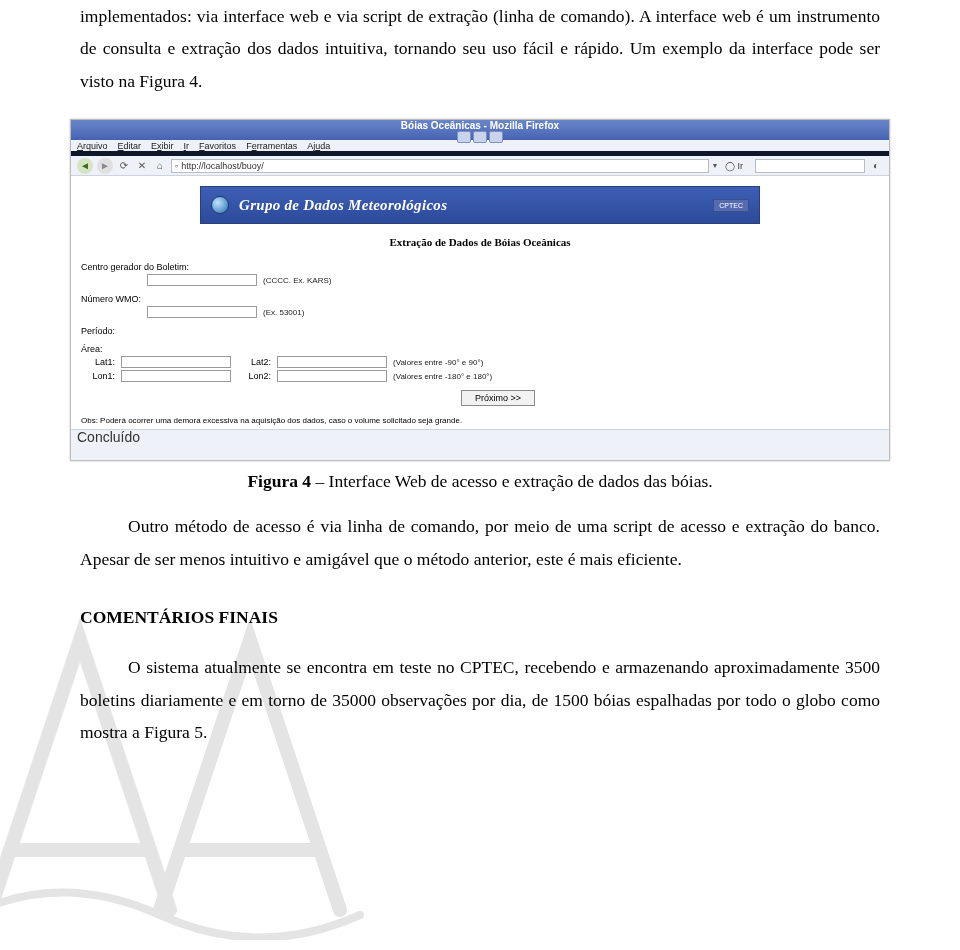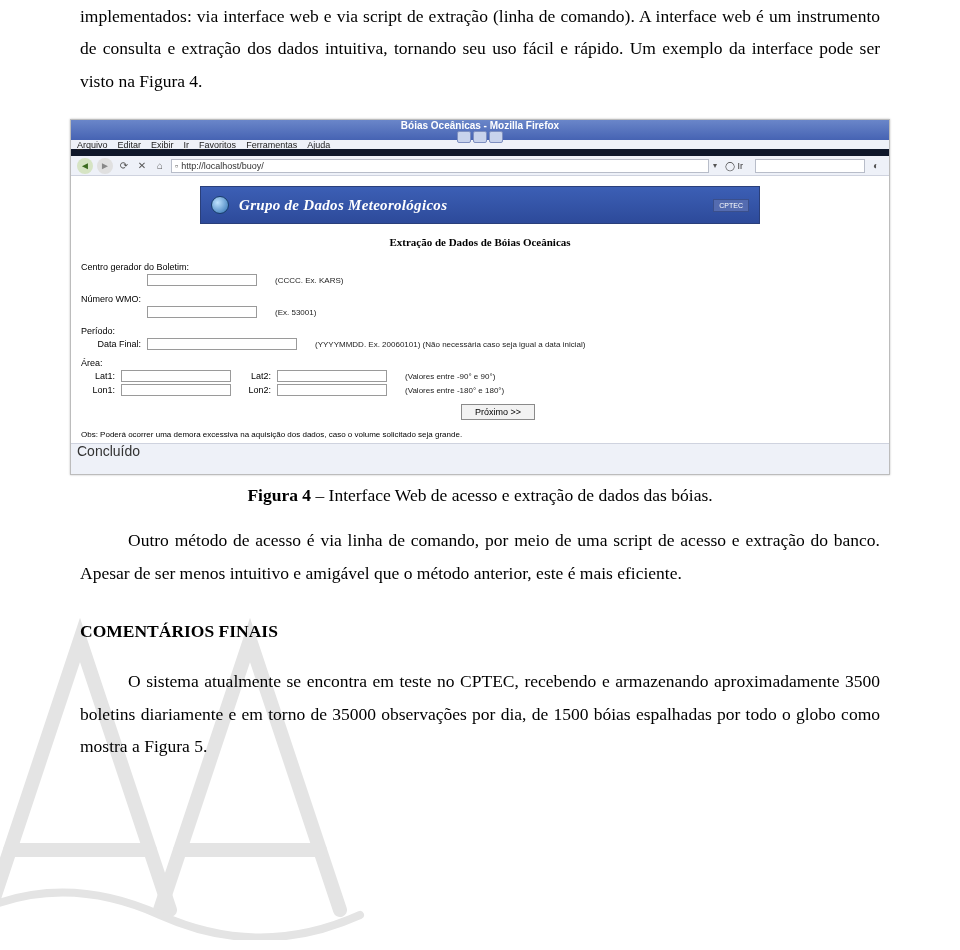--- a/index.html
+++ b/index.html
@@ -68,21 +68,21 @@
     flex: 1;
     text-align: center;
   }
   .tb-left { width: 14px; height: 14px; border-radius: 3px; background: #dd7a3a; }
   .tb-right { display: flex; gap: 2px; }
   .tb-btn { width: 14px; height: 12px; background: #c8d3ec; border: 1px solid #7e8fc0; border-radius: 2px; }
 
   .menubar {
     height: 16px;
     background: #eef1f8;
-    border-bottom: 7px solid #0f172a;
+    border-bottom: 5px solid #0f172a;
     display: flex;
     gap: 10px;
     padding: 0 6px;
     align-items: center;
     font-size: 9px;
     color: #222;
   }
   .menubar span { cursor: default; }
   .menubar span u { text-decoration: underline; }
 
@@ -167,21 +167,21 @@
   .lbl-top { font-size: 9px; margin-bottom: 1px; display: block; }
   .row { display: flex; align-items: center; gap: 6px; margin: 2px 0; }
   .sublbl { font-size: 9px; min-width: 60px; text-align: right; }
   .tin {
     height: 12px;
     border: 1px solid #9a9a9a;
     background: #fff;
   }
   .w110 { width: 110px; }
   .w150 { width: 150px; }
-  .hint { font-size: 8px; color: #222; margin-left: 12px; }
+  .hint { font-size: 8px; color: #222; }
 
   .btn-next {
     margin: 8px 0 8px 380px;
     width: 74px;
     height: 16px;
     font-size: 9px;
     background: #f2f2f2;
     border: 1px solid #8a8a8a;
     display: flex;
     align-items: center;
@@ -275,25 +275,20 @@
       <span class="lbl-top">Número WMO:</span>
       <div class="row">
         <span style="width:60px"></span>
         <div class="tin w110"></div>
         <span class="hint">(Ex. 53001)</span>
       </div>
     </div>
 
     <div class="form-group">
       <span class="lbl-top">Período:</span>
-      <div class="row">
-        <span class="sublbl">Data Final:</span>
-        <div class="tin w150"></div>
-        <span class="hint">(YYYYMMDD. Ex. 20060101) (Não necessária caso seja igual a data inicial)</span>
-      </div>
     </div>
 
     <div class="form-group">
       <span class="lbl-top">Área:</span>
       <div class="row">
         <span class="sublbl" style="min-width:34px">Lat1:</span>
         <div class="tin w110"></div>
         <span class="sublbl" style="min-width:34px">Lat2:</span>
         <div class="tin w110"></div>
         <span class="hint">(Valores entre -90° e 90°)</span>

